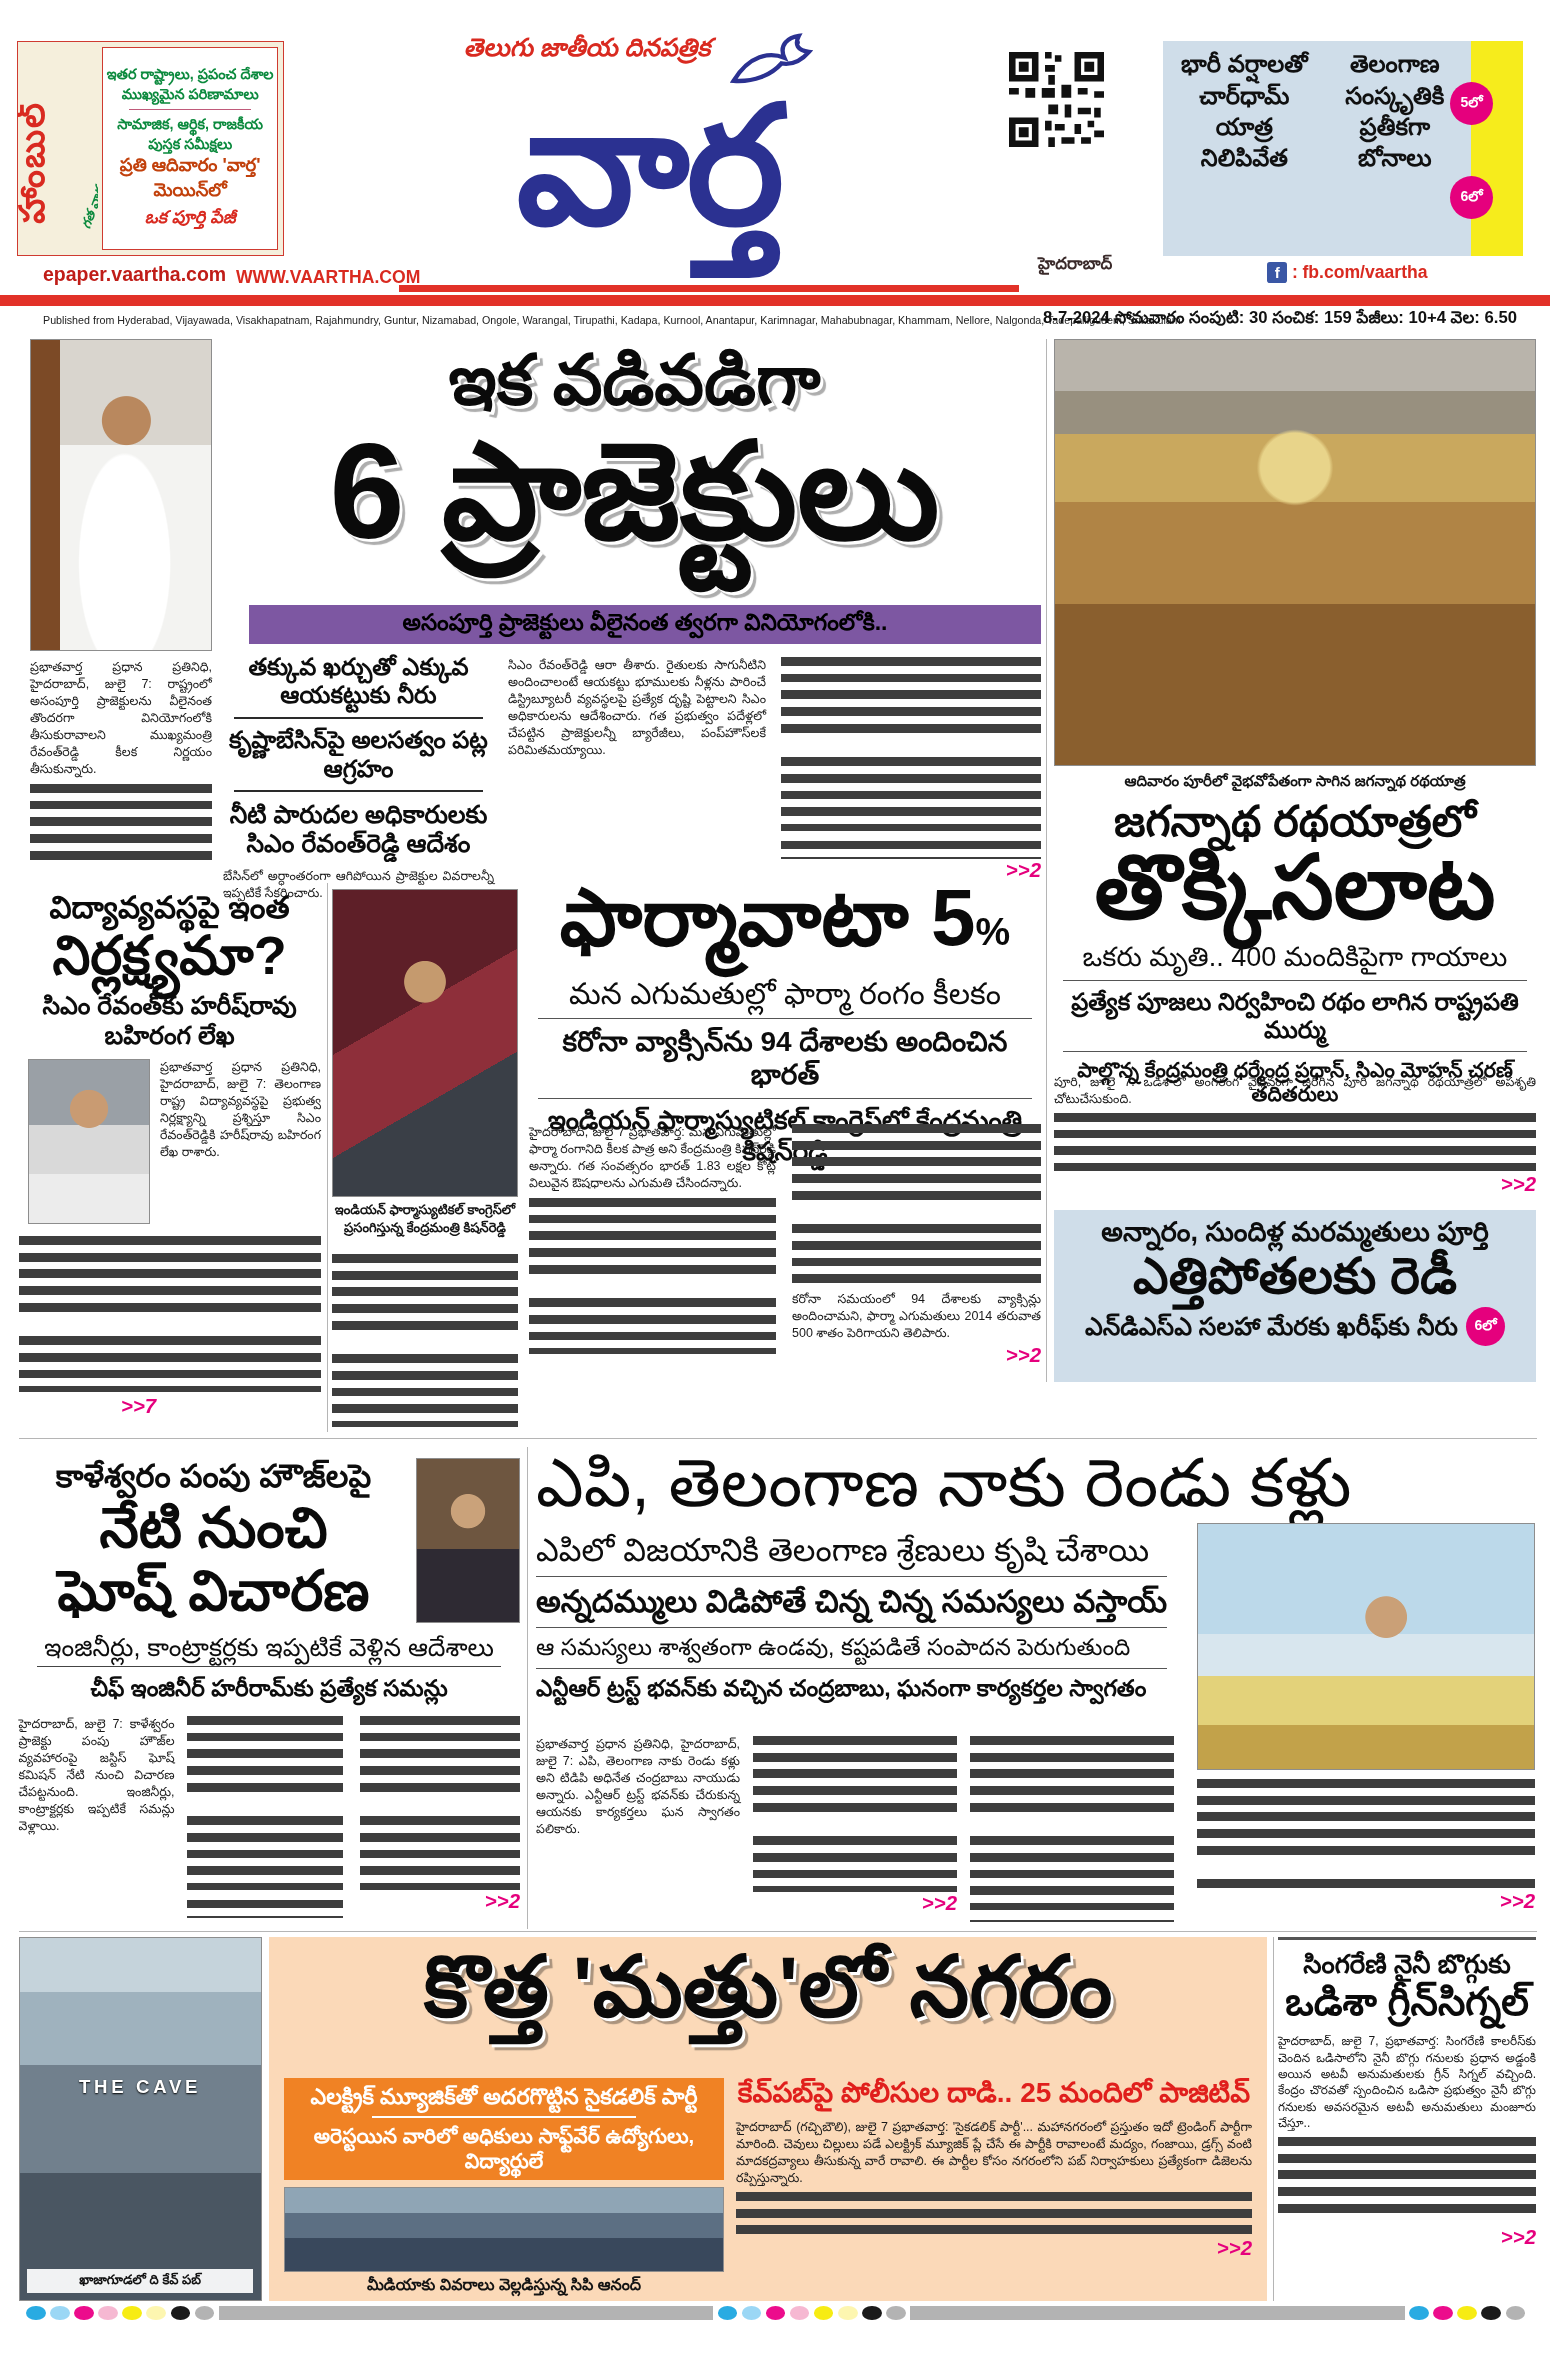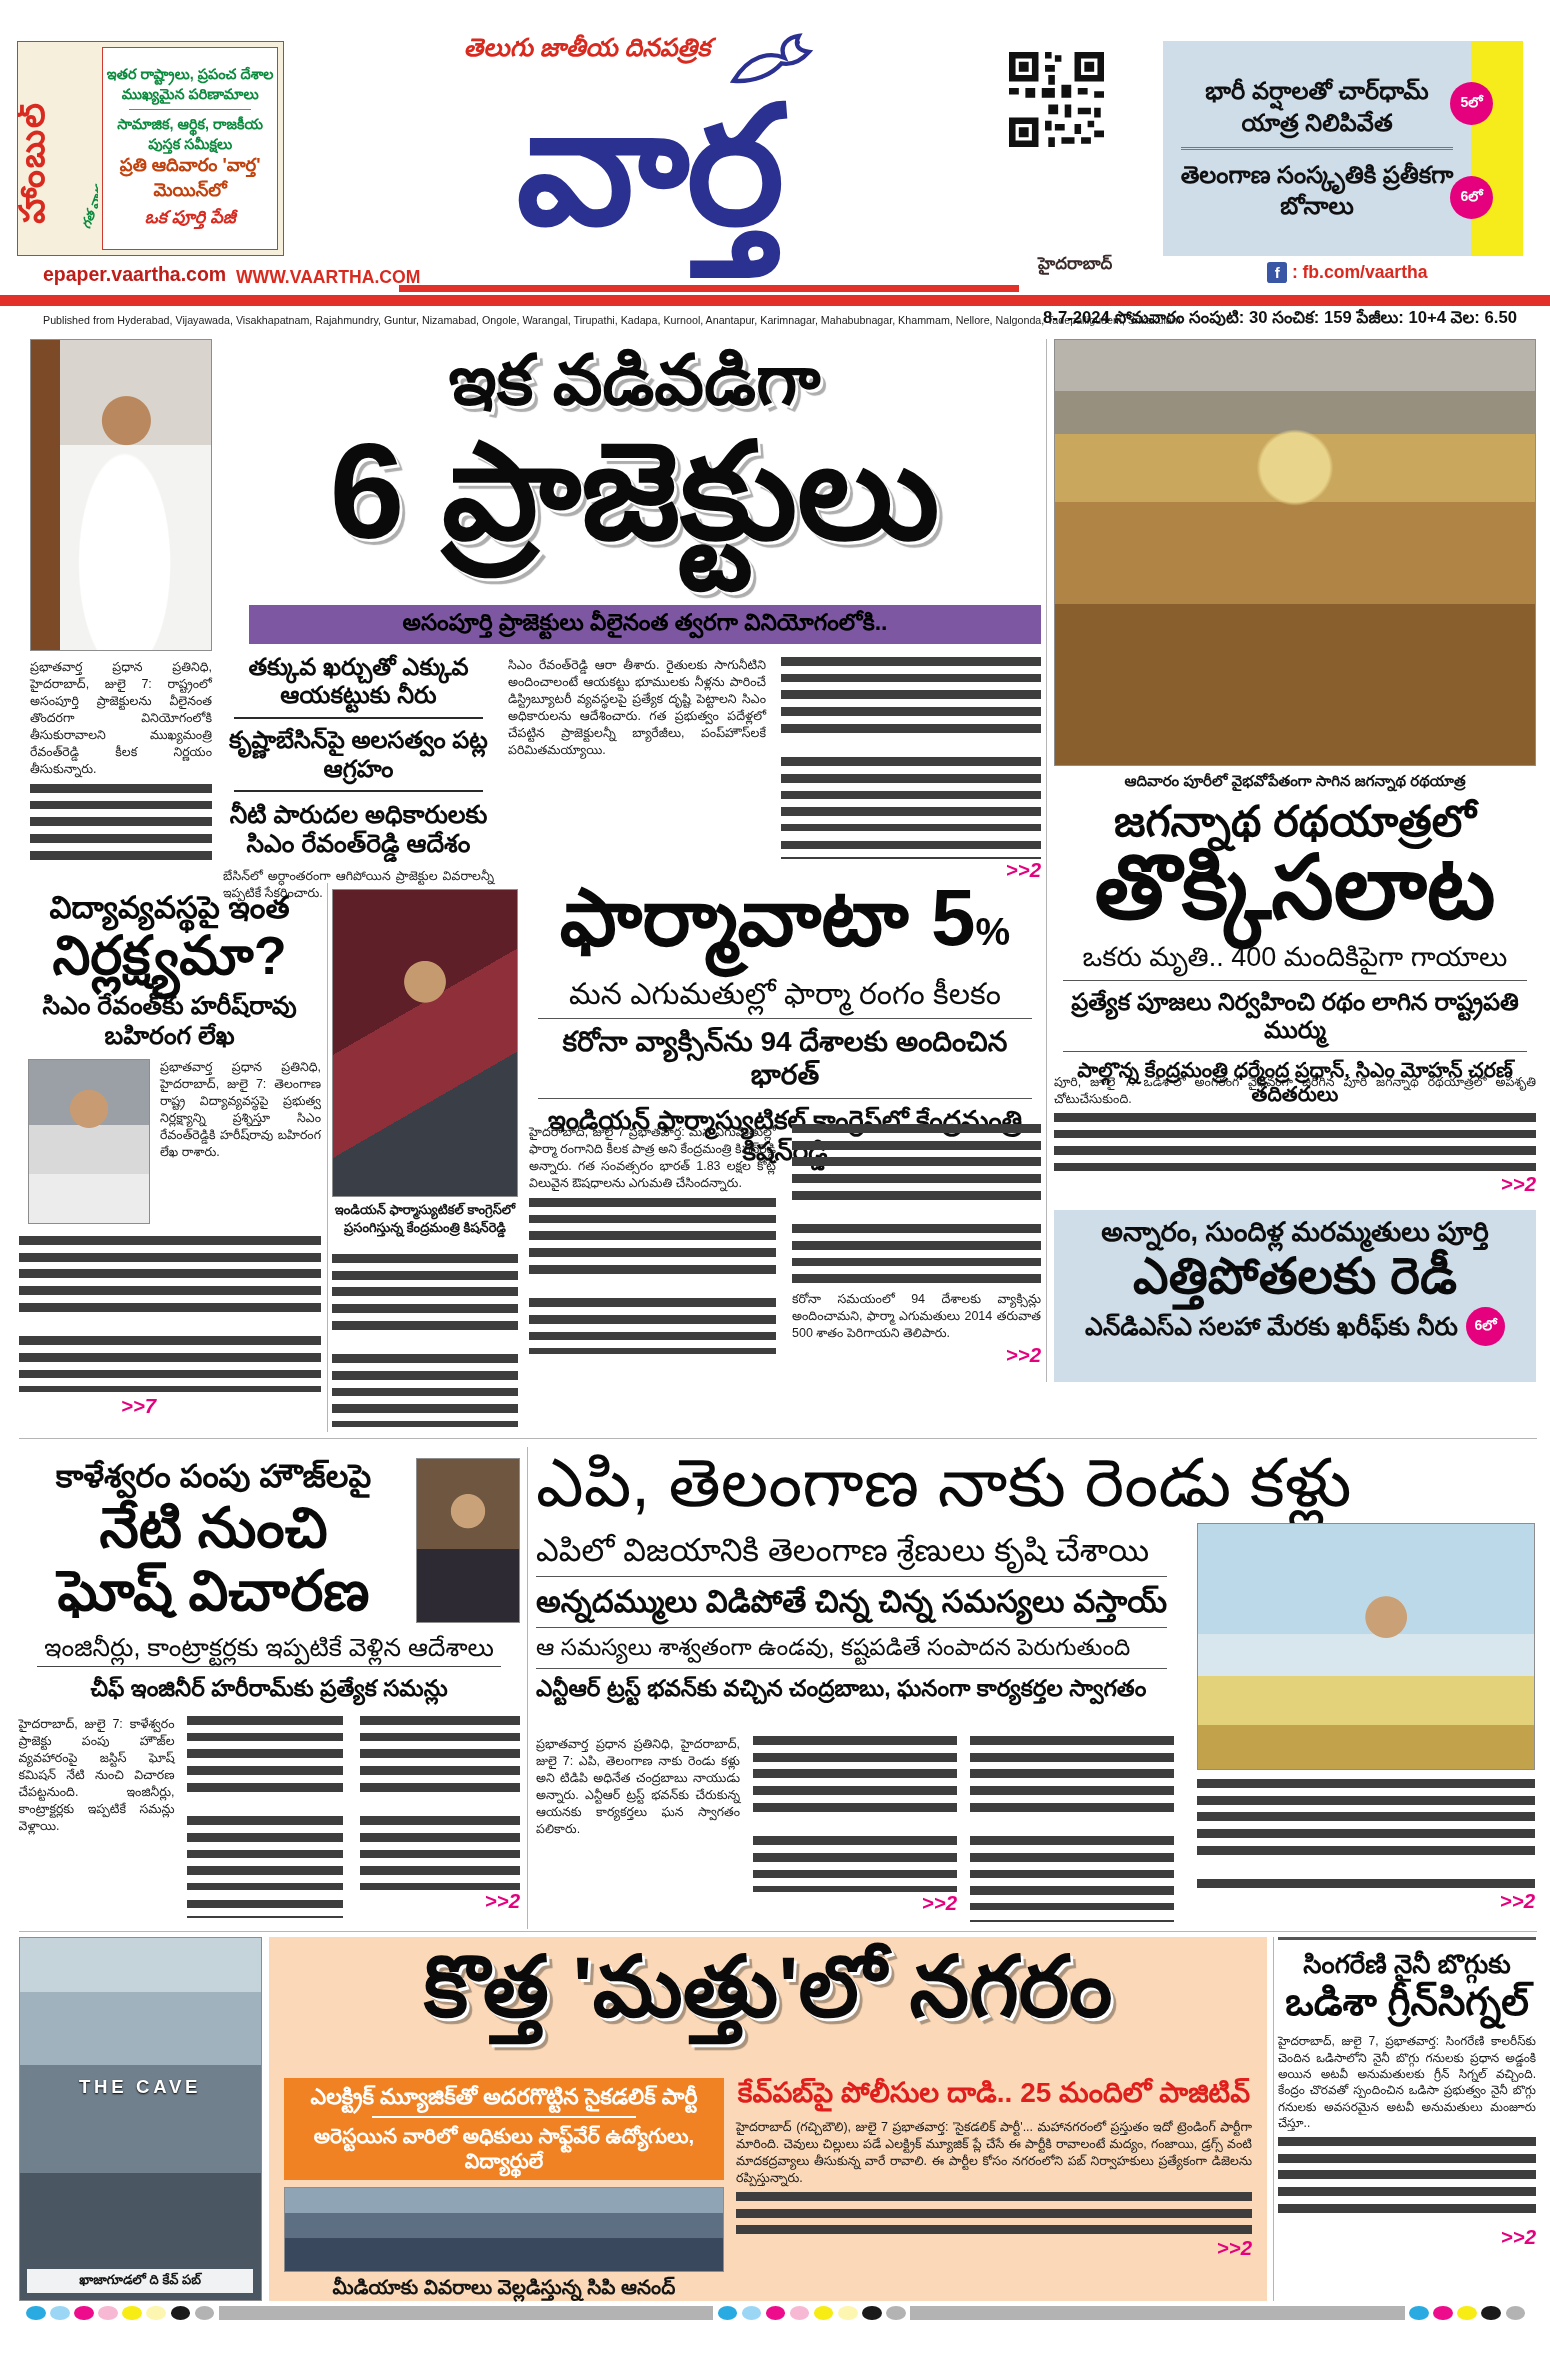--- a/index.html
+++ b/index.html
@@ -15,21 +15,21 @@
                font-weight:bold;font-style:italic;white-space:nowrap}
   .promo-body{flex:1;background:#fff;margin:4.6px;border:0.9px solid #cf3a30;display:flex;flex-direction:column;
               justify-content:center;gap:1.9px;padding:3.7px 1.9px;text-align:center}
   .promo-green{color:#0c8a3e;font-weight:bold;font-size:14.4px;line-height:1.25}
   .promo-div{height:0.9px;background:#c05a7a;width:72%;margin:3.7px auto}
   .promo-red{color:#c2410c;font-weight:bold;font-size:18px}
   .promo-red2{color:#d92a20;font-weight:900;font-size:17.6px;font-style:italic}
   .tagline{color:#d92a20;font-size:25px;font-weight:bold;font-style:italic}
   .logo{font-size:165px;font-weight:900;color:#2b3191;line-height:.92;letter-spacing:-2.8px}
   .teaser{display:flex;box-sizing:border-box}
-  .teaser-inner{flex:1;background:#cfdde9;padding:7.4px 11px;display:flex;flex-direction:column;justify-content:center}
+  .teaser-inner{flex:1;background:#cfdde9;padding:7.4px 11px;display:flex;flex-direction:row;justify-content:center}
   .teaser-strip{width:52px;background:#f6ec1c}
   .teaser-text{font-size:24px;font-weight:bold;text-align:center;line-height:1.3;color:#101010}
   .teaser-rule{border-top:3.7px double #777;margin:9.3px 7.4px}
   .pgc{position:absolute;right:30px;width:43px;height:43px;border-radius:50%;background:#e5007d;color:#fff;
        font-weight:bold;font-size:14px;display:flex;align-items:center;justify-content:center}
   .url{color:#c01d18;font-weight:bold;font-size:19.5px}
   .url2{color:#d92a20;font-weight:bold;font-size:17.6px}
   .edition{font-size:16.7px;font-weight:bold;color:#3a2a2a}
   .fbrow{display:flex;align-items:center;gap:4.6px;color:#d92a20;font-weight:bold;font-size:17.6px}
   .fbic{width:20.4px;height:20.4px;background:#3a57a5;color:#fff;border-radius:2.8px;display:inline-flex;
@@ -288,21 +288,21 @@
   </div>
 
   <div class="abs citybox" style="left:269px;top:1937px;width:998px;height:364px">
     <div class="hl shadowed" style="font-size:85px;font-weight:900;margin-top:7.4px">కొత్త 'మత్తు'లో నగరం</div>
     <div class="orangebox abs" style="left:15px;top:141px;width:440px;height:102px">
       <div class="ob1">ఎలక్ట్రిక్ మ్యూజిక్‌తో అదరగొట్టిన సైకడలిక్ పార్టీ</div>
       <div class="obrule"></div>
       <div class="ob1" style="font-size:20.4px">అరెస్టయిన వారిలో అధికులు సాఫ్ట్‌వేర్ ఉద్యోగులు, విద్యార్థులే</div>
     </div>
     <div class="abs ph pressph" style="left:15px;top:250px;width:440px;height:85px"></div>
-    <div class="abs caption" style="left:15px;top:339px;width:440px;font-size:20px">మీడియాకు వివరాలు వెల్లడిస్తున్న సిపి ఆనంద్</div>
+    <div class="abs caption" style="left:15px;top:339px;width:440px;font-size:16px">మీడియాకు వివరాలు వెల్లడిస్తున్న సిపి ఆనంద్</div>
     <div class="abs redsub" style="left:467px;top:139px;width:516px">కేవ్‌పబ్‌పై పోలీసుల దాడి.. 25 మందిలో పాజిటివ్</div>
     <div class="abs body-txt" style="left:467px;top:182px;width:516px;height:169px">
       <span>హైదరాబాద్ (గచ్చిబౌలి), జులై 7 ప్రభాతవార్త: 'సైకడలిక్ పార్టీ'... మహానగరంలో ప్రస్తుతం ఇదో ట్రెండింగ్ పార్టీగా మారింది. చెవులు చిల్లులు పడే ఎలక్ట్రిక్ మ్యూజిక్ ప్లే చేసే ఈ పార్టీకి రావాలంటే మద్యం, గంజాయి, డ్రగ్స్ వంటి మాదకద్రవ్యాలు తీసుకున్న వారే రావాలి. ఈ పార్టీల కోసం నగరంలోని పబ్ నిర్వాహకులు ప్రత్యేకంగా డిజెలను రప్పిస్తున్నారు.</span>
       <div class="fill" style="height:43px;margin-top:4.6px"></div>
       <div class="cont">&gt;&gt;2</div>
     </div>
   </div>
 
   <div class="vline" style="left:1273px;top:1937px;height:364px"></div>
 

